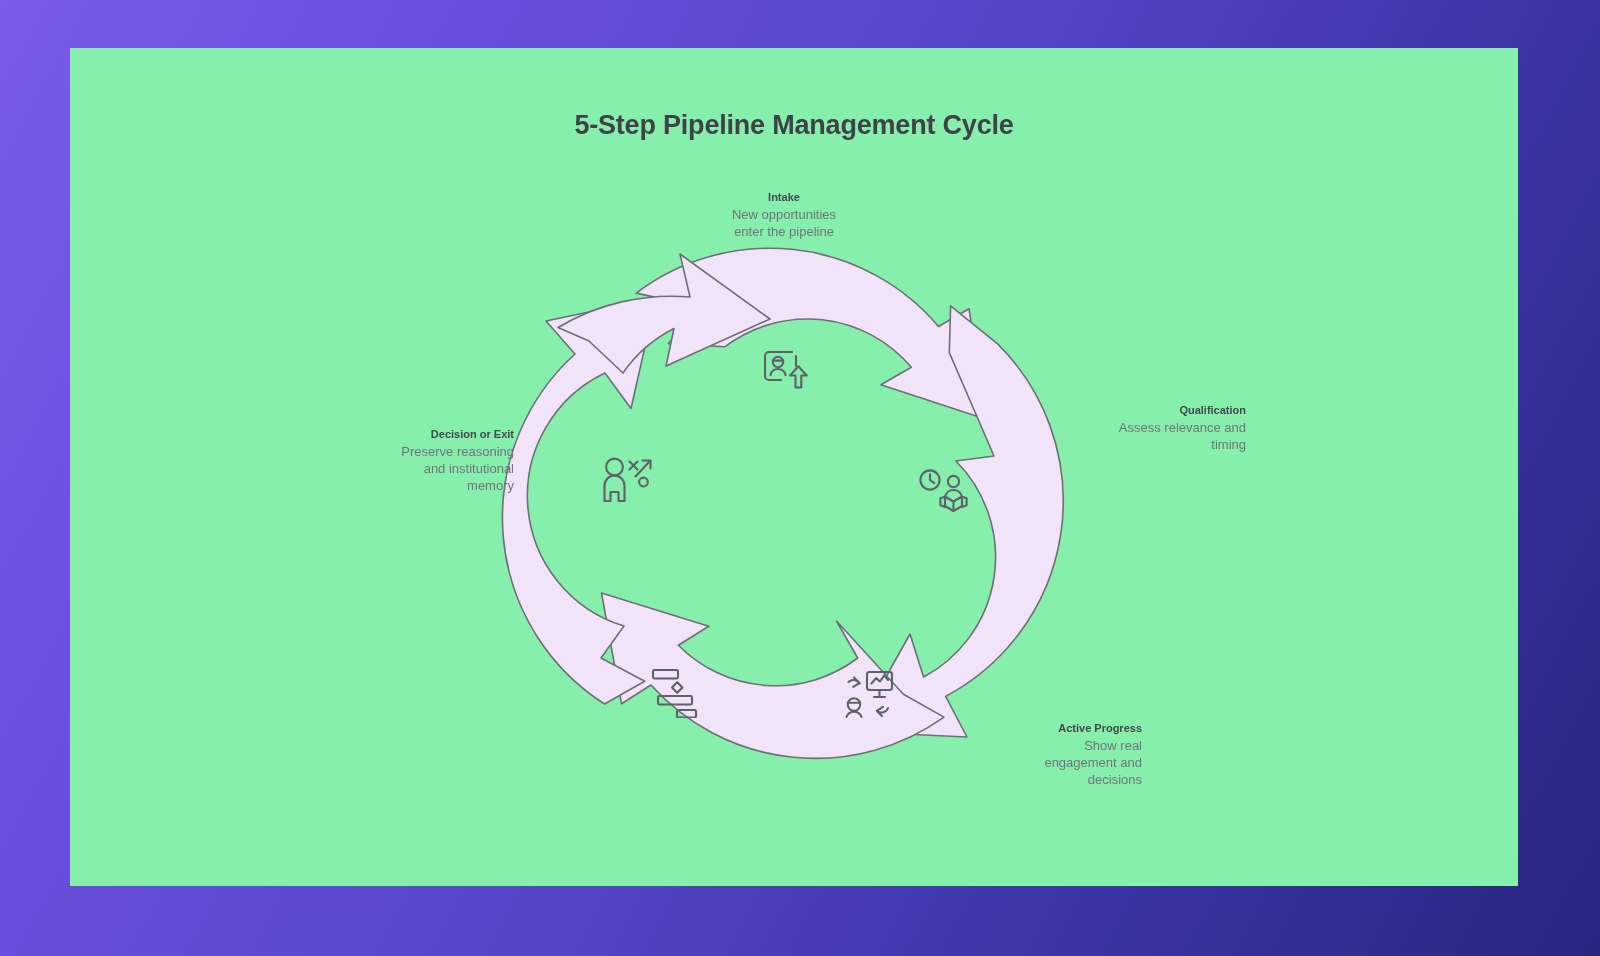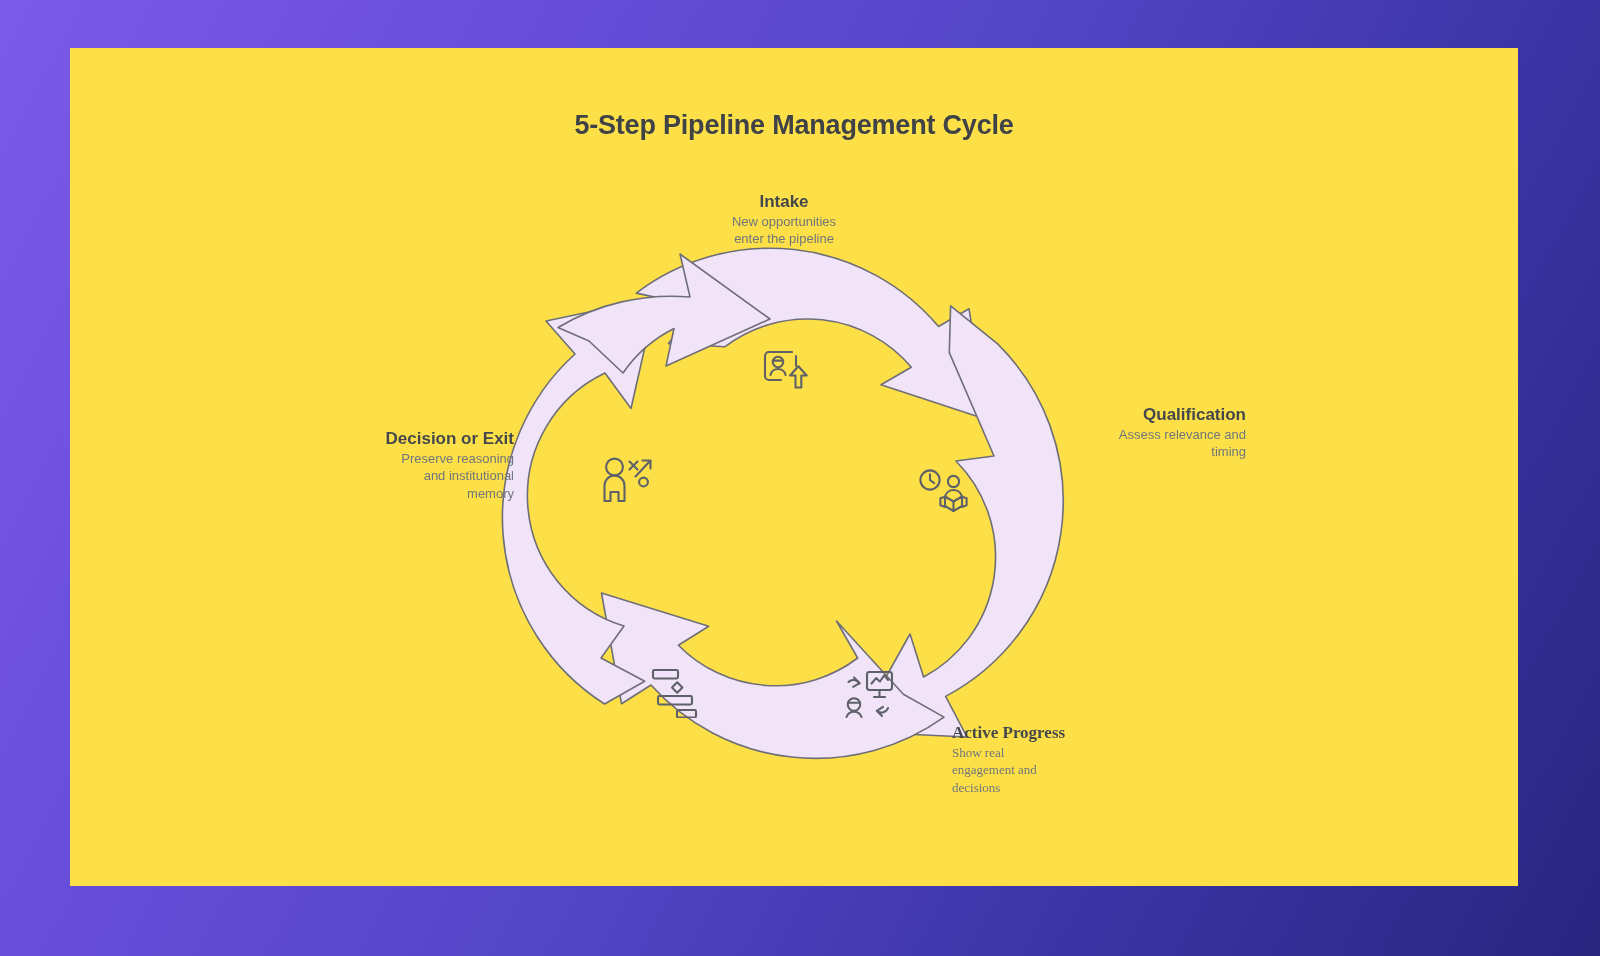--- a/index.html
+++ b/index.html
@@ -20,21 +20,21 @@
     height: 956px;
   }
 
   
   #card {
     position: absolute;
     left: 70px;
     top: 48px;
     width: 1448px;
     height: 838px;
-    background: #fde047;
+    background: #86efac;
   }
 
   
   #title {
     position: absolute;
     left: 0;
     top: 62px;
     width: 1448px;
     text-align: center;
     font-size: 27px;
@@ -59,21 +59,21 @@
     height: 838px;
     overflow: visible;
   }
 
   
   .label {
     position: absolute;
     color: #6b7077;
   }
   .label .lab-title {
-    font-size: 17px;
+    font-size: 11px;
     font-weight: bold;
     color: #44484d;
     line-height: 1.25;
     margin-bottom: 1px;
   }
   .label .lab-desc {
     font-size: 13px;
     font-weight: normal;
     color: #70757c;
     line-height: 1.32;
@@ -82,22 +82,21 @@
   .lab-intake {
     left: 579px; top: 143px; width: 270px;
     text-align: center;
   }
   .lab-qualification {
     left: 976px; top: 356px; width: 200px;
     text-align: right;
   }
   .lab-active {
     left: 882px; top: 674px; width: 190px;
-    text-align: left;
-    font-family: Liberation Serif, serif;
+    text-align: right;
   }
   .lab-pause {
     left: 362px; top: 674px; width: 160px;
     text-align: right;
   }
   .lab-decision {
     left: 300px; top: 339px; width: 144px;
     text-align: right;
     margin-top: 41px;
   }

